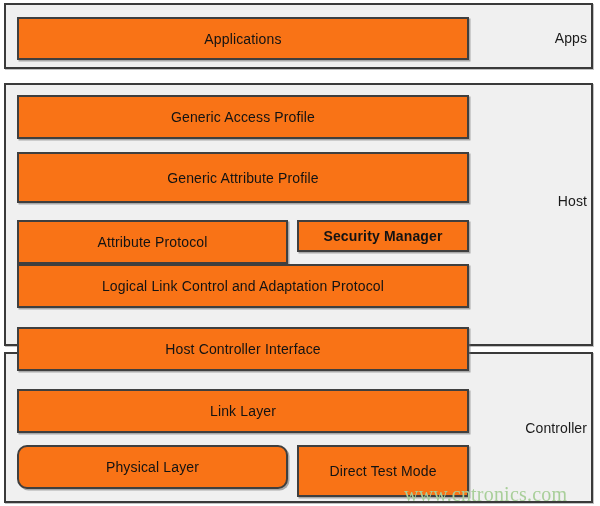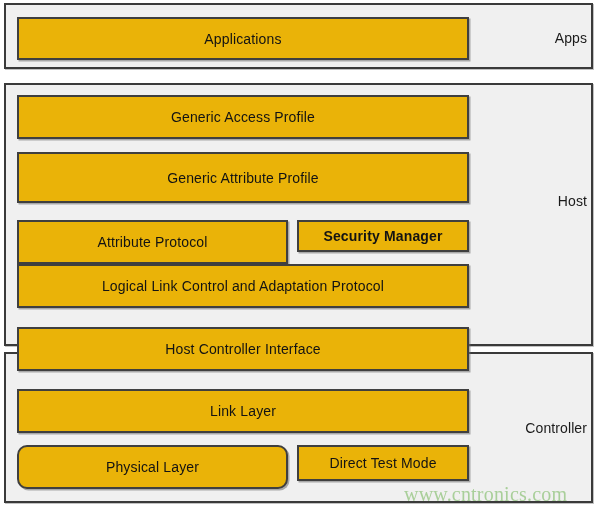--- a/index.html
+++ b/index.html
@@ -43,21 +43,21 @@
     letter-spacing: 0.1px;
     white-space: nowrap;
   }
   .label-apps       { top: 30px;  }
   .label-host       { top: 193px; padding-left: 40px; }
   .label-controller { top: 420px; }
 
   
   .layer {
     position: absolute;
-    background: #eab308;
+    background: #f97316;
     border: 2px solid #3f3f3f;
     box-sizing: border-box;
     box-shadow: 1.5px 1.5px 0 rgba(110,110,110,0.55);
     display: flex;
     align-items: center;
     justify-content: center;
   }
   .layer-text {
     font-size: 14px;
     color: #131313;
@@ -74,21 +74,21 @@
 
   .row-applications { top: 17px;  height: 43px; }
   .row-gap          { top: 95px;  height: 44px; }
   .row-gatt         { top: 152px; height: 51px; }
   .row-att          { top: 220px; height: 44px; }
   .row-sm           { top: 220px; height: 32px; font-weight: bold; }
   .row-l2cap        { top: 264px; height: 44px; }
   .row-hci          { top: 327px; height: 44px; z-index: 5; }
   .row-ll           { top: 389px; height: 44px; }
   .row-phy          { top: 445px; height: 44px; border-radius: 10px; }
-  .row-dtm          { top: 445px; height: 36px; }
+  .row-dtm          { top: 445px; height: 52px; }
 
   
   .watermark {
     position: absolute;
     left: 404px;
     top: 483px;
     font-size: 20px;
     color: #a9cf9a;
     letter-spacing: 0.2px;
     white-space: nowrap;

